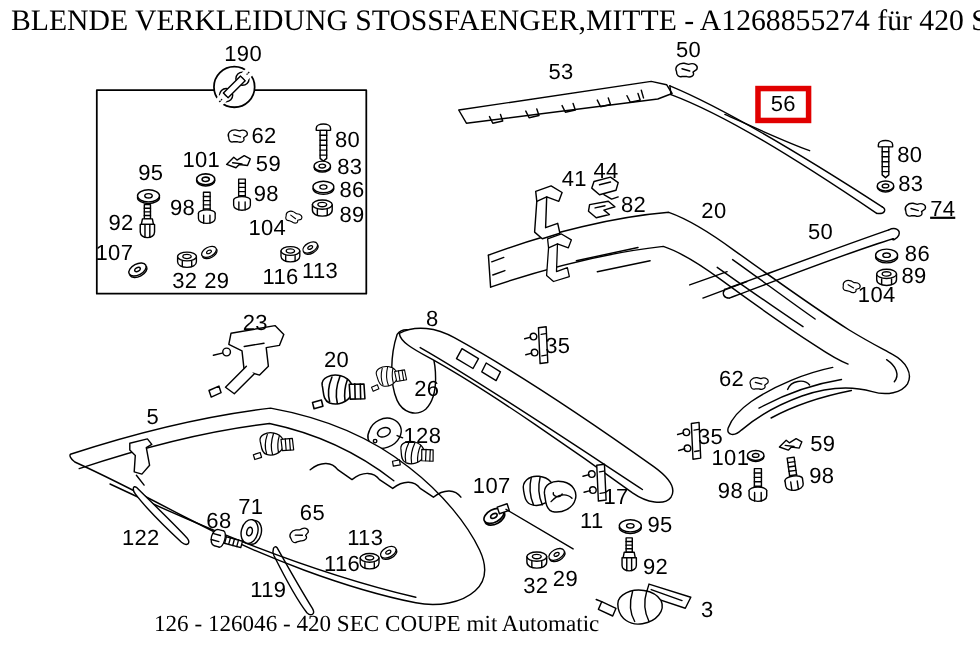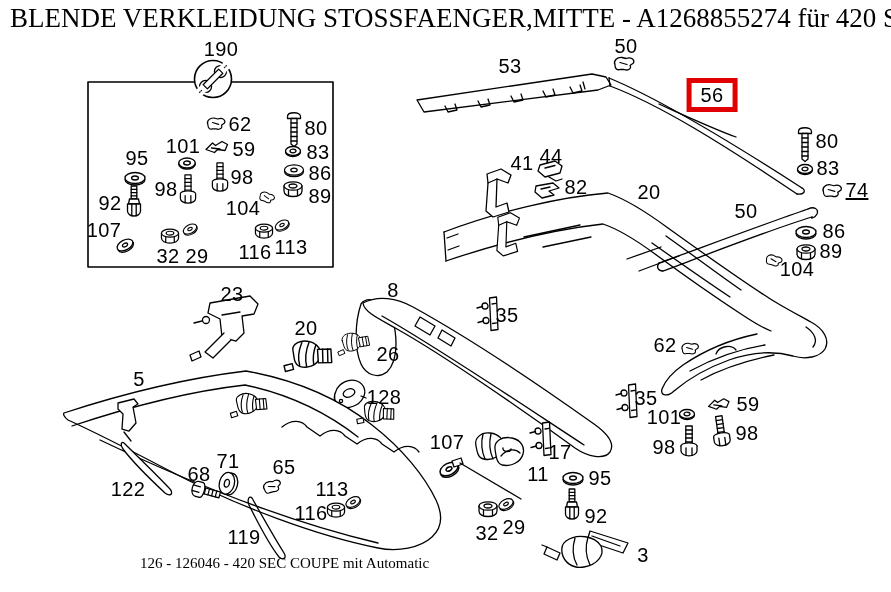--- a/index.html
+++ b/index.html
@@ -1,21 +1,21 @@
 <!DOCTYPE html>
 <html><head>
 <meta charset="utf-8">
 <style>
   html,body{margin:0;padding:0;background:#fff;}
   .stage{position:relative;width:891px;height:592px;background:#fff;overflow:hidden;
          font-family:"Liberation Sans",sans-serif;}
   .title{position:absolute;left:10px;top:3px;width:900px;white-space:nowrap;
          font-family:"Liberation Serif",serif;font-size:27px;color:#000;}
   .caption{position:absolute;left:140px;top:555px;white-space:nowrap;
-         font-family:"Liberation Serif",serif;font-size:15px;color:#000;}
+         font-family:"Liberation Serif",serif;font-size:21px;color:#000;}
   svg.art{position:absolute;left:0;top:0;z-index:1;}
   svg.art *{stroke:#000;stroke-width:1.3;fill:none;stroke-linejoin:round;stroke-linecap:round;}
   svg.art .w{fill:#fff;}
   svg.art .wh{stroke:#fff;stroke-width:3.6;}
   #callout-layer{position:absolute;left:0;top:0;width:100%;height:100%;z-index:2;}
   .callout{position:absolute;transform:translate(-50%,-50%);font-size:20px;color:#000;
            line-height:1;letter-spacing:0.3px;cursor:default;}
   .callout.selected{border:5px solid #c2410c;background:#fff;padding:2px 9px;}
 </style>
 </head>

